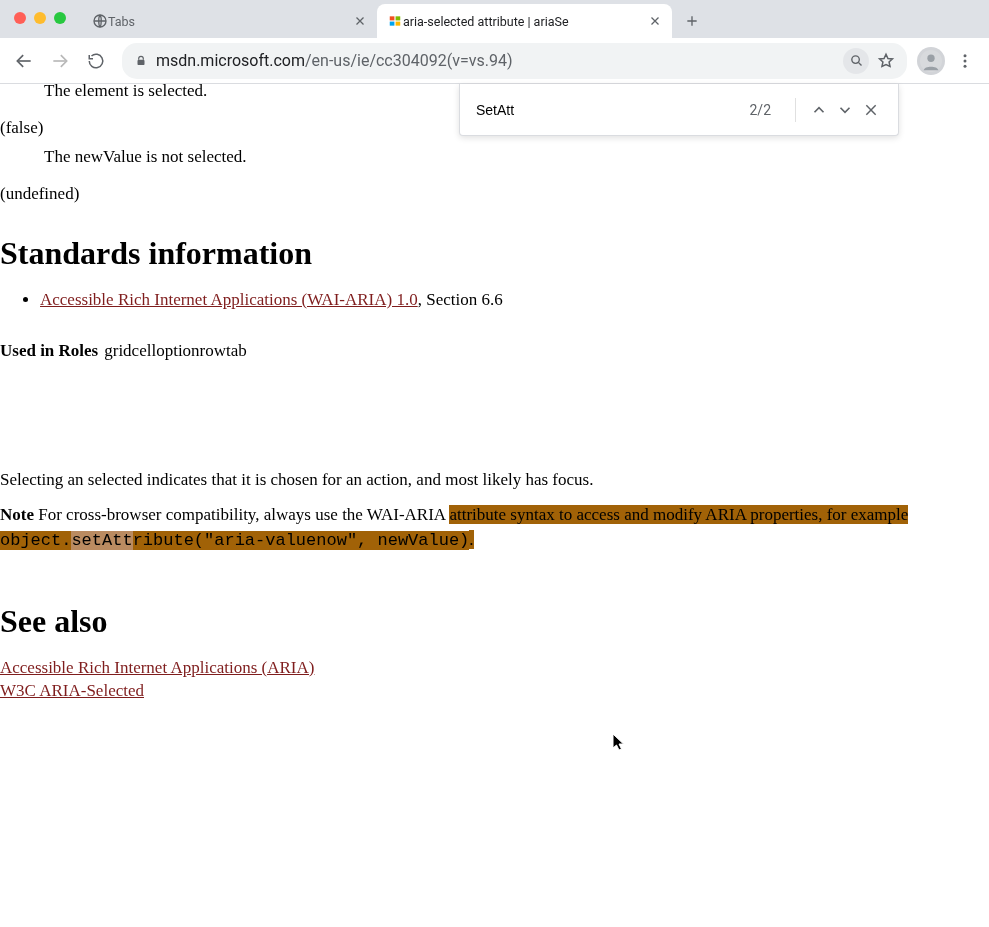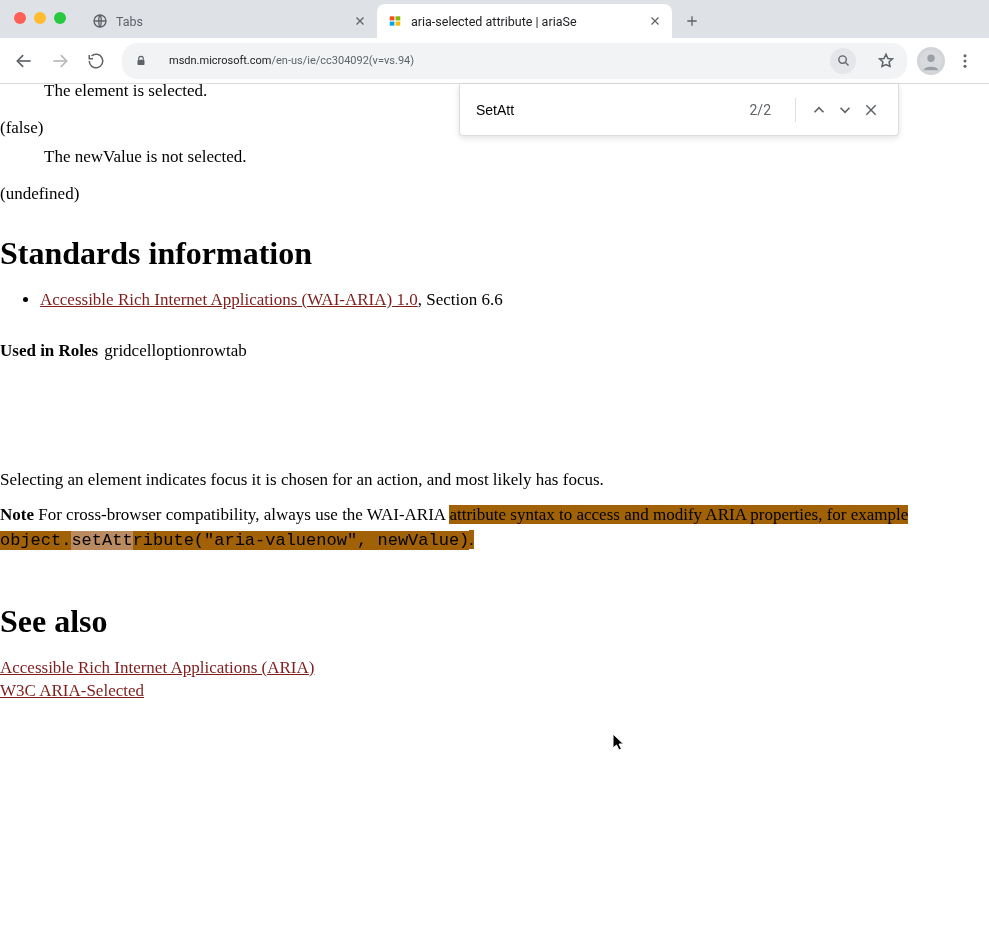--- a/index.html
+++ b/index.html
@@ -7,31 +7,31 @@
   body { width: 989px; height: 927px; background: #fff; overflow: hidden; position: relative; }
 
   
   .chrome { position: absolute; top: 0; left: 0; right: 0; height: 84px; background: #dee1e6; font-family: -apple-system, Roboto, Arial, sans-serif; font-size: 12.5px; color: #3c4043; }
   .tab-strip { height: 38px; display: flex; align-items: flex-end; padding-left: 82px; }
   .traffic-lights { position: absolute; left: 14px; top: 12px; display: flex; gap: 8px; }
   .tl { width: 12px; height: 12px; border-radius: 50%; }
   .tl.red { background: #ff5f57; }
   .tl.yellow { background: #febc2e; }
   .tl.green { background: #28c840; }
-  .tab { height: 34px; display: flex; align-items: center; padding: 0 10px; gap: 8px; border-top-left-radius: 8px; border-top-right-radius: 8px; max-width: 300px; }
+  .tab { height: 34px; display: flex; align-items: center; padding: 0 10px; border-top-left-radius: 8px; border-top-right-radius: 8px; max-width: 300px; }
   .tab.inactive { background: transparent; color: #5f6368; width: 295px; }
   .tab.active { background: #fff; color: #202124; width: 295px; }
   .tab .title { flex: 1; white-space: nowrap; overflow: hidden; text-overflow: clip; }
   .tab .close { width: 14px; height: 14px; display: flex; align-items: center; justify-content: center; color: #5f6368; }
   .tab .favicon { width: 16px; height: 16px; display: flex; align-items: center; justify-content: center; }
   .new-tab { width: 28px; height: 28px; display: flex; align-items: center; justify-content: center; margin-left: 6px; margin-bottom: 3px; }
   .toolbar { height: 46px; background: #fff; display: flex; align-items: center; padding: 0 8px; gap: 4px; border-bottom: 1px solid #dadce0; }
   .tb-btn { width: 32px; height: 32px; display: flex; align-items: center; justify-content: center; color: #5f6368; border-radius: 50%; }
   .tb-btn.dis { color: #b0b0b0; }
-  .omnibox { flex: 1; height: 36px; background: #f1f3f4; border-radius: 15px; display: flex; align-items: center; padding: 0 12px; gap: 21px; color: #202124; font-size: 11px; margin: 0 6px; }
+  .omnibox { flex: 1; height: 36px; background: #f1f3f4; border-radius: 15px; display: flex; align-items: center; padding: 0 12px; gap: 8px; color: #202124; font-size: 16px; margin: 0 6px; }
   .omnibox .lock { color: #5f6368; width: 14px; display:flex; }
   .omnibox .url { flex:1; white-space: nowrap; overflow: hidden; }
   .omnibox .url .host { color: #202124; }
   .omnibox .url .path { color: #5f6368; }
   .omni-search { width:26px; height:26px; border-radius:50%; background:#e4e6e9; display:flex; align-items:center; justify-content:center; color:#5f6368;}
   .avatar { width: 28px; height: 28px; border-radius: 50%; background: #d2d4d8; display:flex; align-items:center; justify-content:center; overflow:hidden;}
   .avatar svg{width:22px;height:22px;}
 
   
   .find-bar { position: absolute; top: 84px; right: 90px; width: 440px; height: 52px; background: #fff; border: 1px solid #dadce0; border-top: none; border-radius: 0 0 4px 4px; box-shadow: 0 2px 6px rgba(0,0,0,0.12); display: flex; align-items: center; padding: 0 14px; font-family: -apple-system, Roboto, Arial, sans-serif; font-size: 14px; color: #3c4043; }
@@ -215,21 +215,21 @@
     <div class="roles-list">
       <span>gridcell</span>
       <span>option</span>
       <span>row</span>
       <span>tab</span>
     </div>
   </div>
 
   <div style="height:50px;"></div>
 
-  <div class="para">Selecting an element indicates focus it is chosen for an action, and most likely has focus.</div>
+  <div class="para">Selecting an selected indicates that it is chosen for an action, and most likely has focus.</div>
 
   <div class="note-line">
     <span class="nb">Note</span><span>  For cross-browser compatibility, always use the WAI-ARIA </span><span class="hl-sel">attribute syntax to access and modify ARIA properties, for example </span><code><span class="hl-sel">object.</span><span class="hl-find-sel">setAtt</span><span class="hl-sel">ribute("aria-valuenow", newValue)</span></code><span class="hl-sel">.</span>
   </div>
 
   <h2 style="margin-top:46px;">See also</h2>
   <div class="seealso-links">
     <a href="#">Accessible Rich Internet Applications (ARIA)</a>
     <a href="#">W3C ARIA-Selected</a>
   </div>

